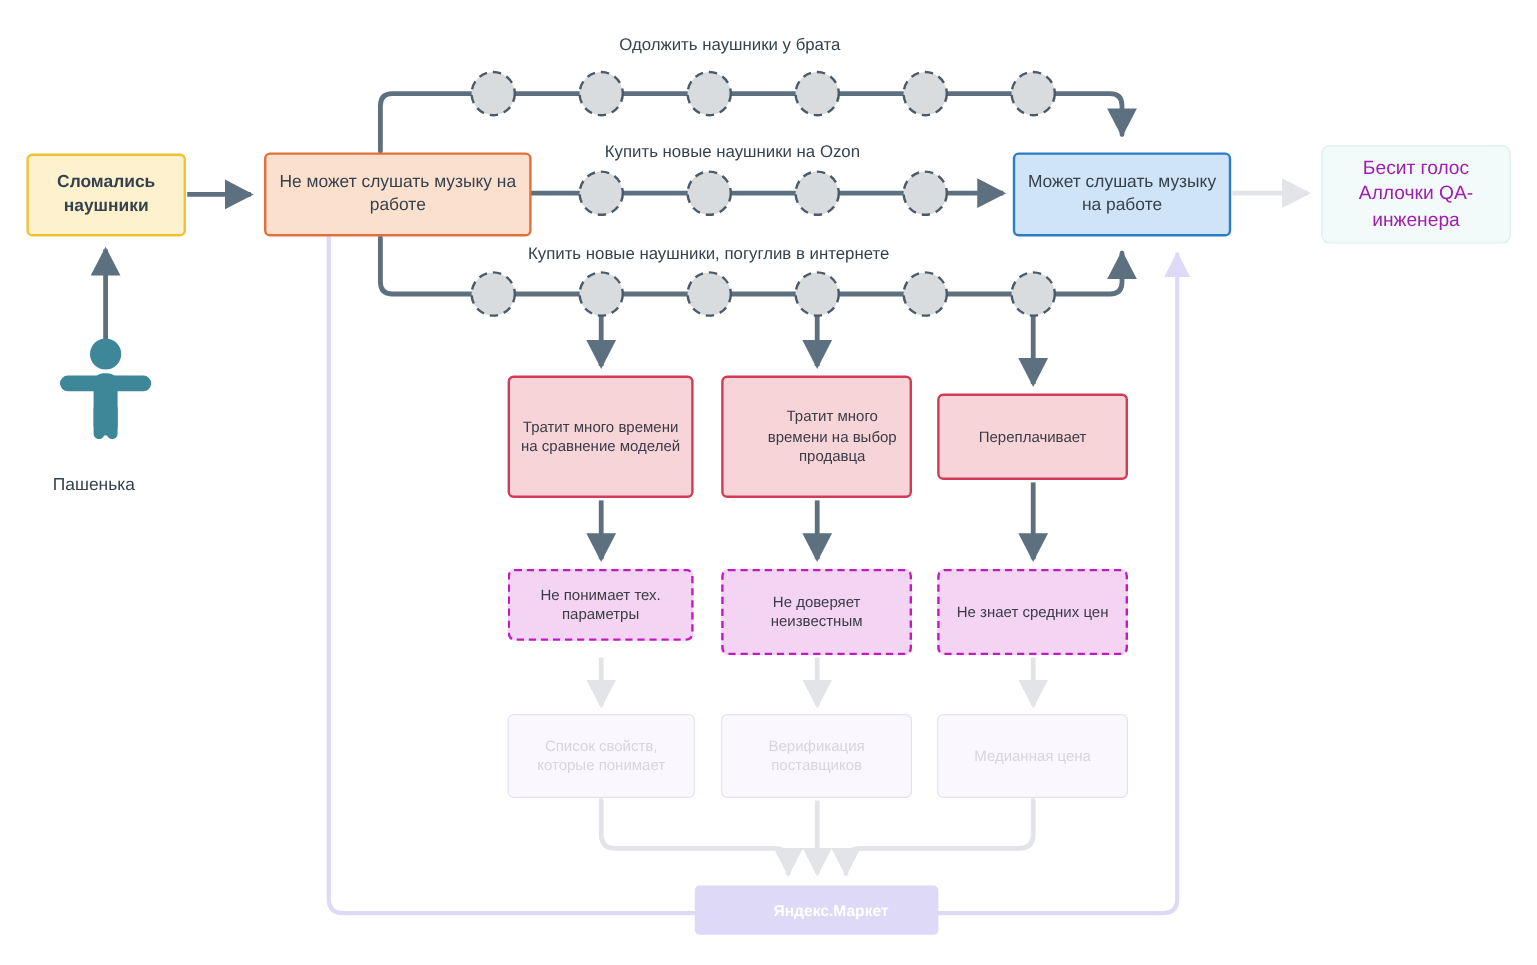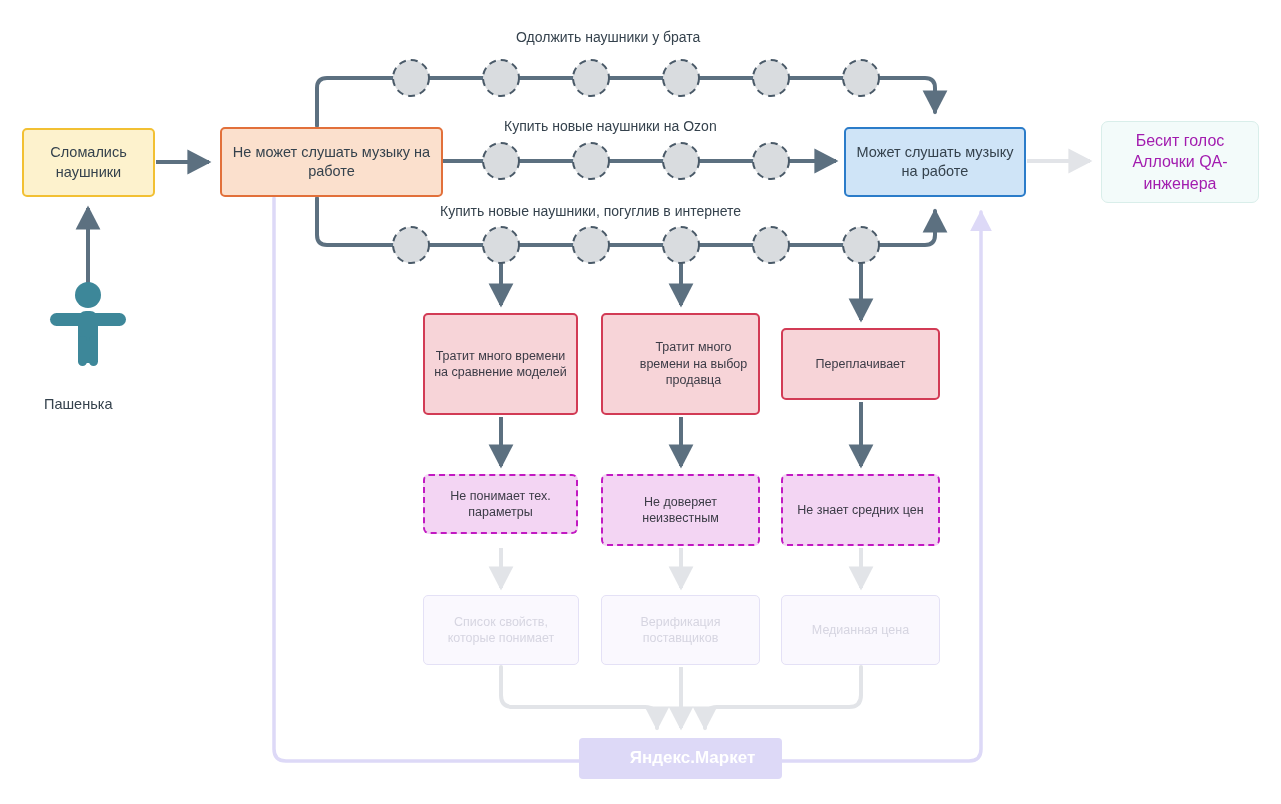--- a/index.html
+++ b/index.html
@@ -34,20 +34,21 @@
     text-align: center;
     line-height: 1.32;
     border-radius: 5px;
     z-index: 3;
   }
   .node-yellow {
     background: #fdf2cd;
     border: 2px solid #f2c033;
     color: #35424d;
     font-size: 14.5px;
+    font-weight: bold;
   }
   .node-orange {
     background: #fbe0cd;
     border: 2px solid #e2703a;
     color: #35424d;
     font-size: 14.5px;
   }
   .node-blue {
     background: #cfe4f7;
     border: 2px solid #2b7cc9;
@@ -78,21 +79,21 @@
     background: #faf8fe;
     border: 1.5px solid #e4e1f6;
     color: #d6d5e1;
     font-size: 12.5px;
     border-radius: 5px;
   }
   .node-market {
     background: #ddd9f7;
     border: none;
     color: #ffffff;
-    font-size: 17px;
+    font-size: 13px;
     font-weight: bold;
     border-radius: 4px;
     z-index: 5;
     padding-left: 24px;
   }
   .step-label {
     position: absolute;
     font-size: 14px;
     color: #35424d;
     white-space: nowrap;

